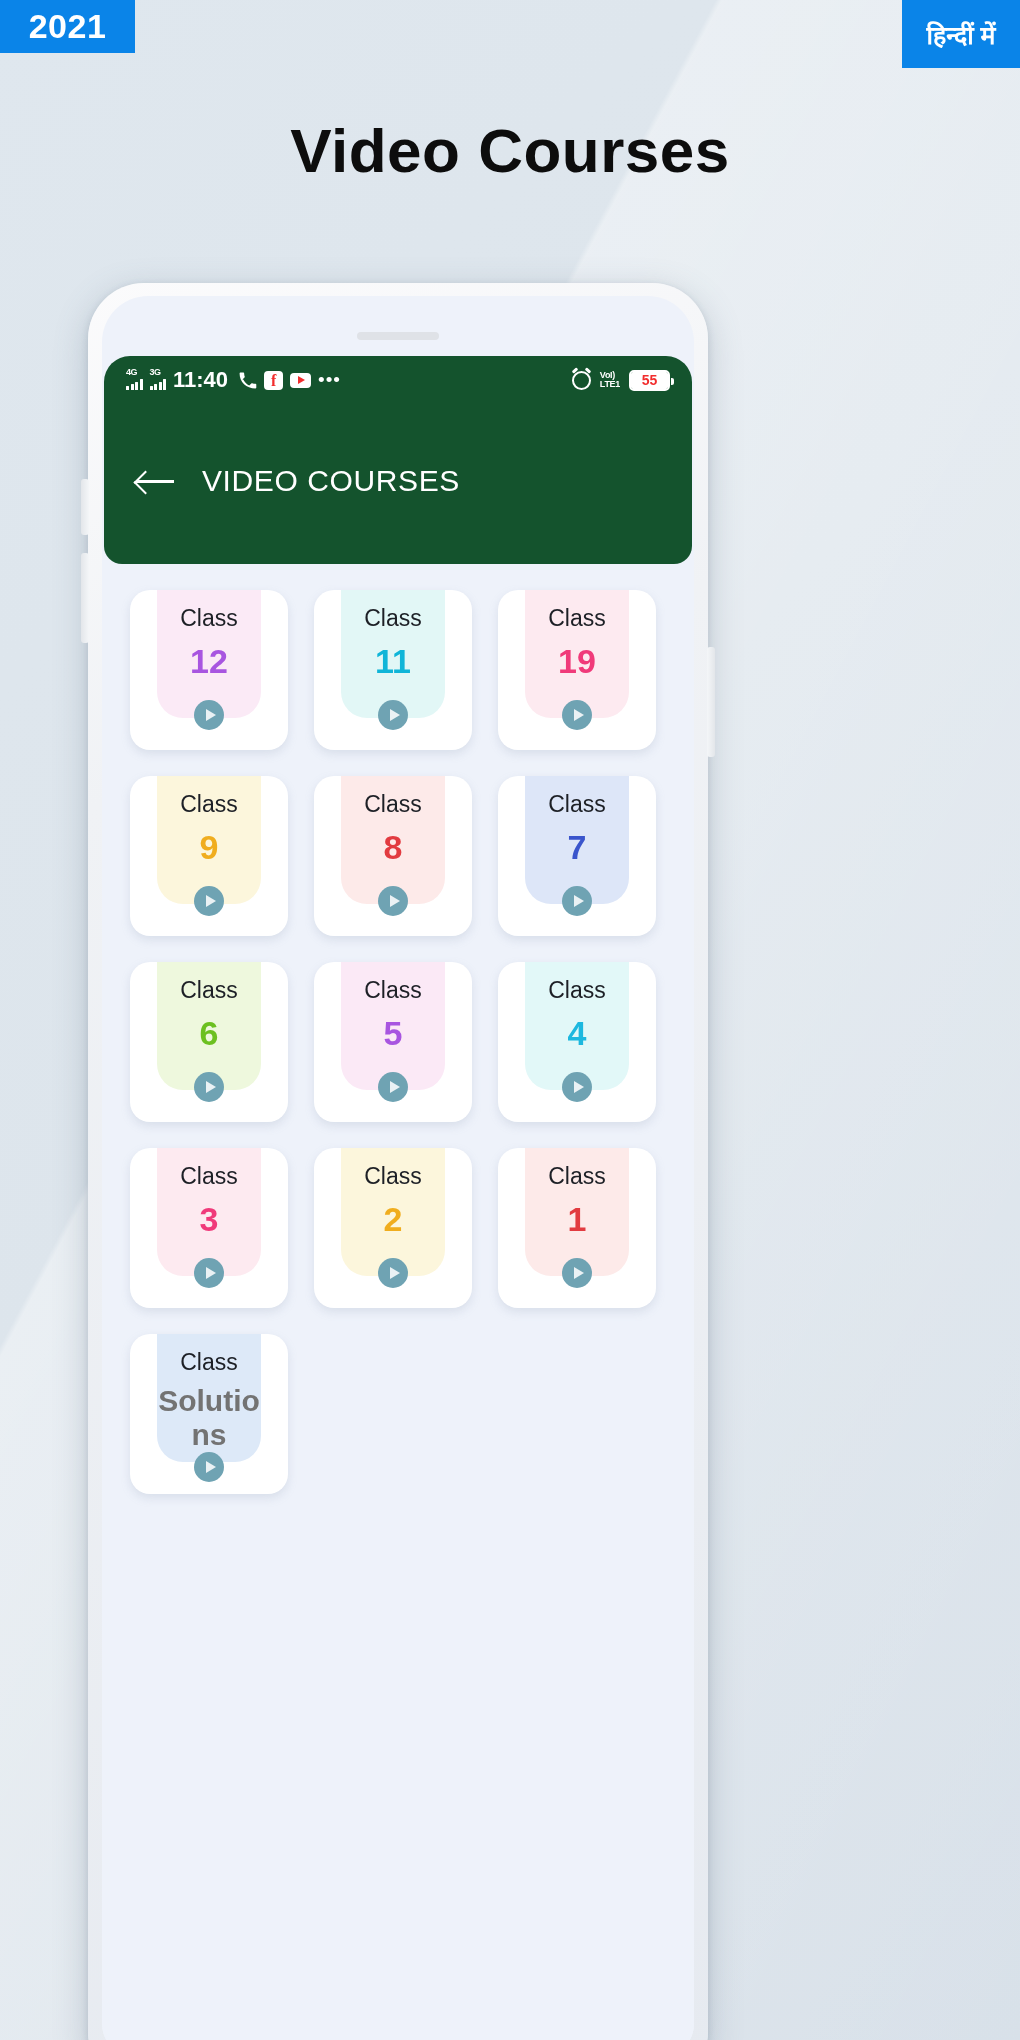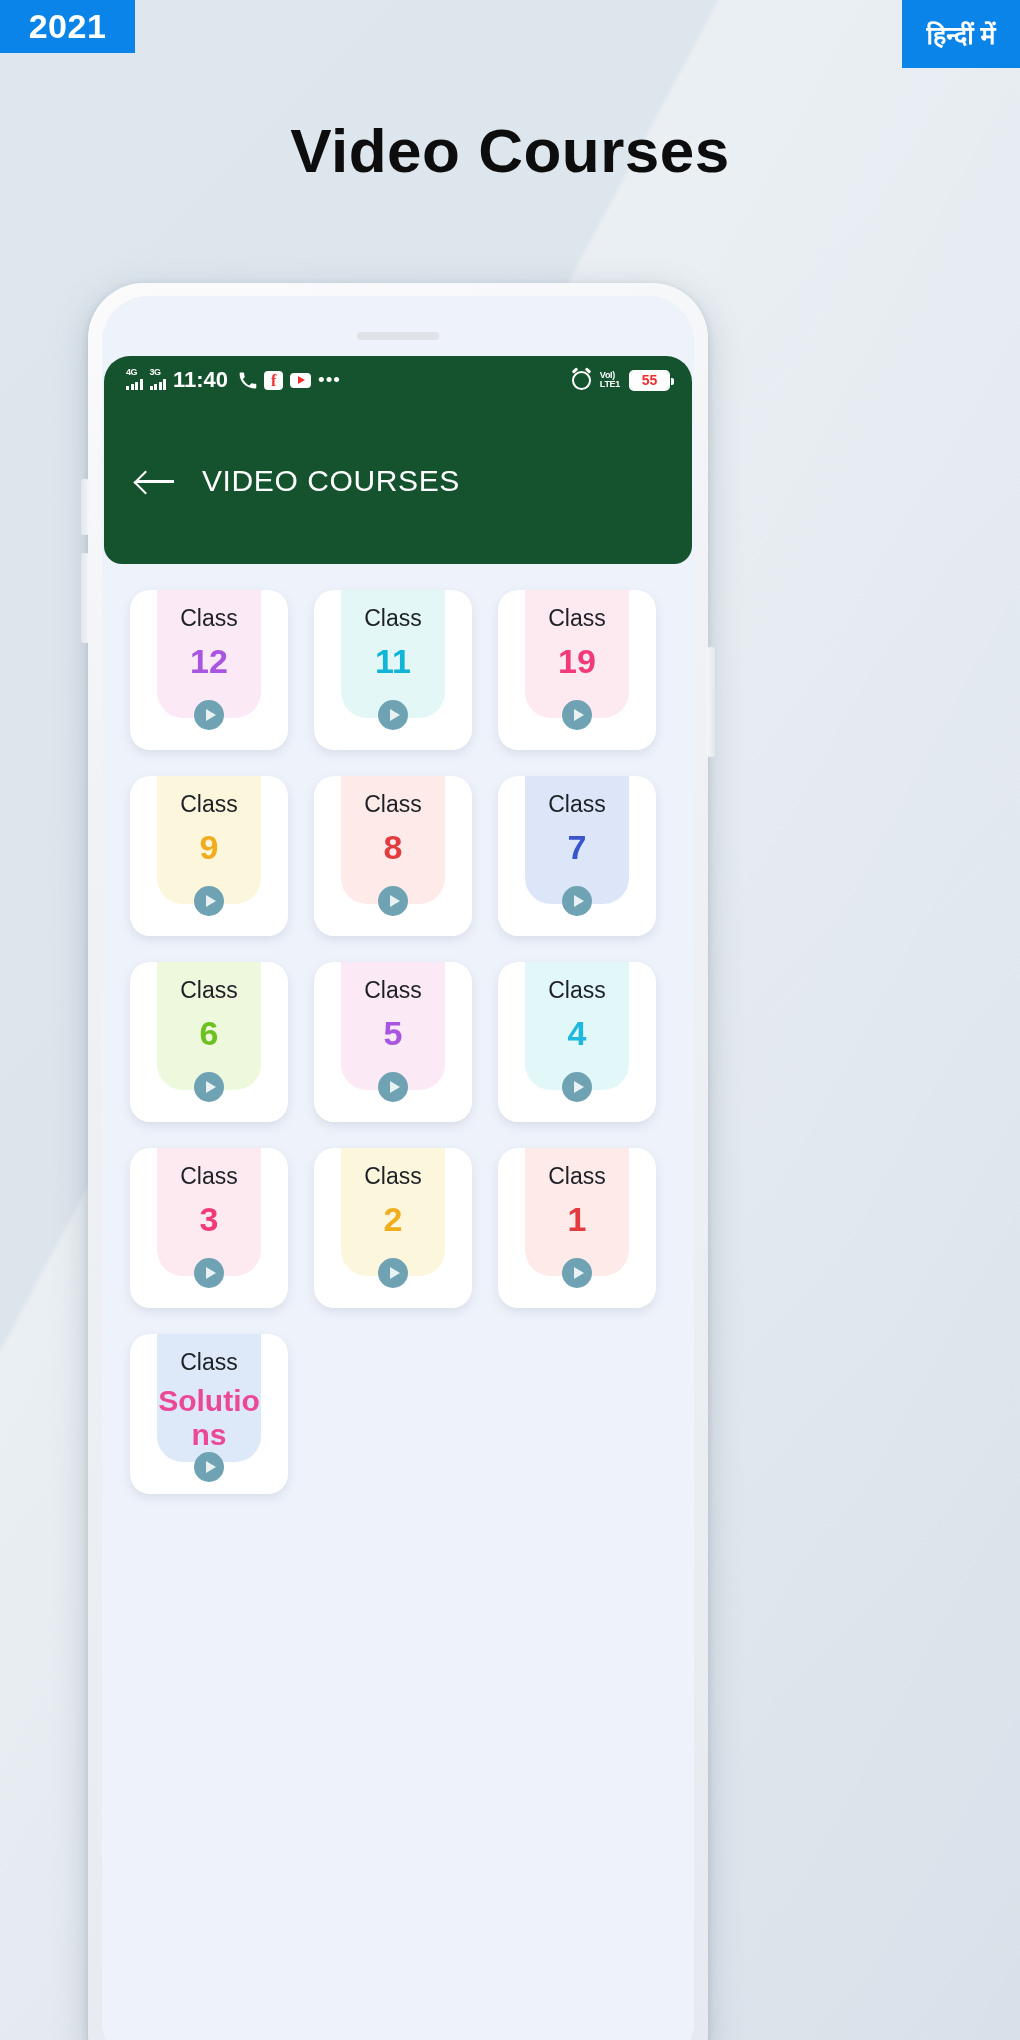--- a/index.html
+++ b/index.html
@@ -604,21 +604,21 @@
             <div class="card-body">
               <div class="card-class">Class</div>
               <div class="card-num" style="color: rgb(226, 59, 64);">1</div>
             </div>
             <div class="play-btn"></div>
           </div>
           <div class="card">
             <div class="card-panel" style="background: rgb(221, 233, 248);"></div>
             <div class="card-body">
               <div class="card-class">Class</div>
-              <div class="card-num small" style="color: #ec4899;">Solutions</div>
+              <div class="card-num small" style="color: #737373;">Solutions</div>
             </div>
             <div class="play-btn low"></div>
           </div>
         </div>
 
     </div>
   </div>
 </div>
 
 </body></html>

